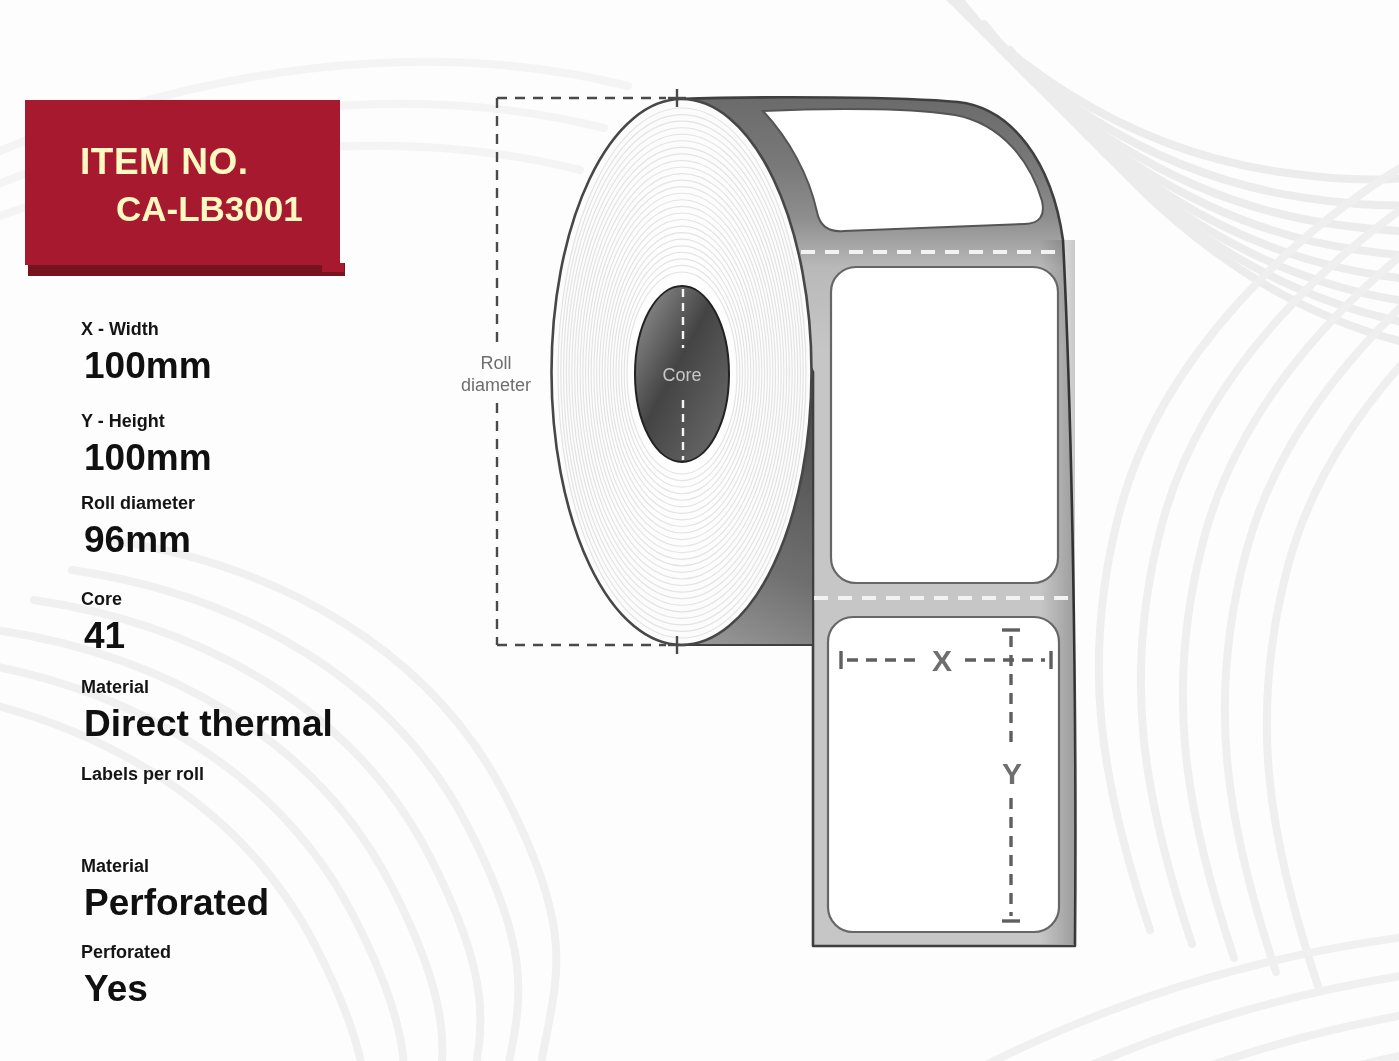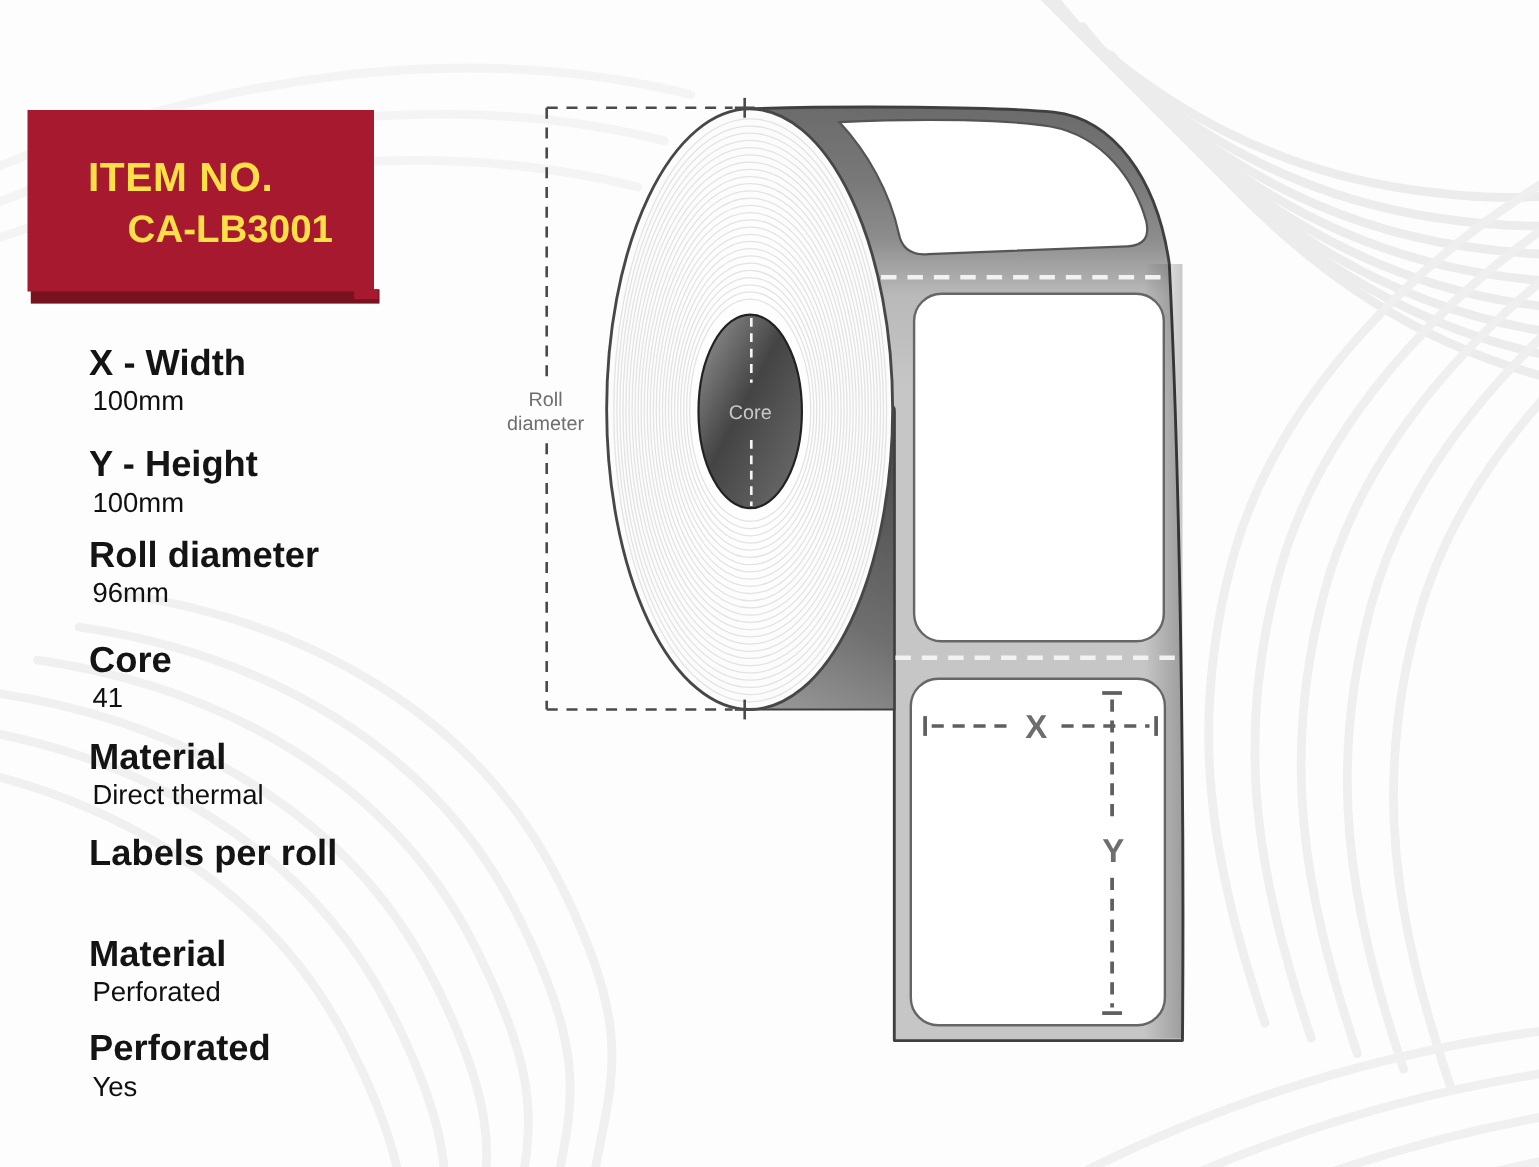--- a/index.html
+++ b/index.html
@@ -20,37 +20,37 @@
   }
   #bg-waves{position:absolute;left:0;top:0;z-index:0;}
   #bg-waves path{fill:none;stroke-linecap:round;}
 
   
   .banner{
     position:absolute;left:25px;top:100px;width:315px;height:165px;
     background:var(--accent-red);
     z-index:3;
     padding:40px 0 0 55px;
-    color:#fde047;
+    color:#fef9c3;
   }
   .banner-shadow{
     position:absolute;left:28px;top:263px;width:317px;height:13px;
     background:var(--accent-red-shadow);z-index:2;
   }
   .banner-step{
     position:absolute;left:322px;top:263px;width:22px;height:9px;
     background:var(--accent-red);z-index:4;
   }
   .banner-title{font-size:37px;font-weight:bold;letter-spacing:.5px;line-height:44px;}
   .banner-item{font-size:35px;font-weight:bold;line-height:42px;margin-top:4px;margin-left:36px;}
 
   
   .spec-group{position:absolute;left:81px;z-index:3;}
-  .spec-label{font-size:33px;font-weight:bold;line-height:33px;color:#141414;}
-  .spec-value{font-size:25px;font-weight:normal;line-height:35px;color:#101010;margin-top:2px;margin-left:3px;}
+  .spec-label{font-size:18px;font-weight:bold;line-height:33px;color:#141414;}
+  .spec-value{font-size:37px;font-weight:bold;line-height:35px;color:#101010;margin-top:2px;margin-left:3px;}
 
   
   #diagram{position:absolute;left:0;top:0;z-index:1;}
   .dim-text{fill:var(--dim-gray);font-family:"Liberation Sans","DejaVu Sans",sans-serif;}
   #rings ellipse{fill:none;stroke:#e3e3e3;stroke-width:1.15;}
 </style>
 </head>
 <body>
 
 <svg id="bg-waves" width="1399" height="1061" viewBox="0 0 1399 1061">

